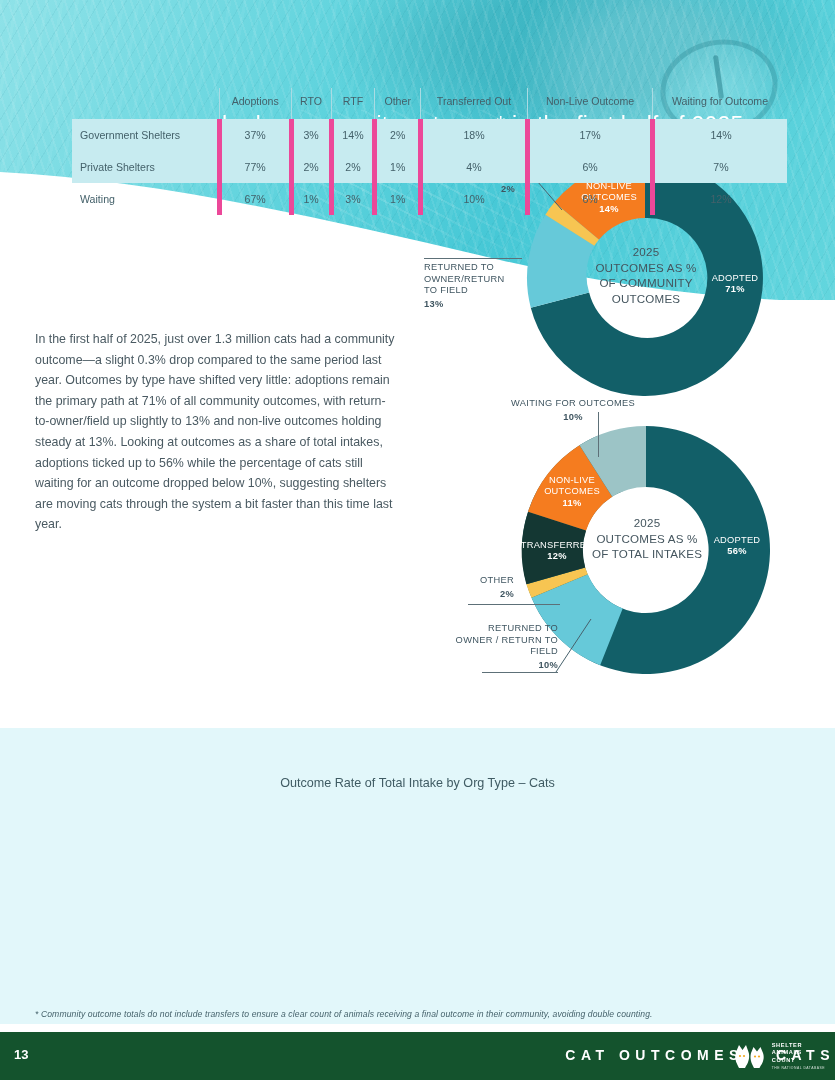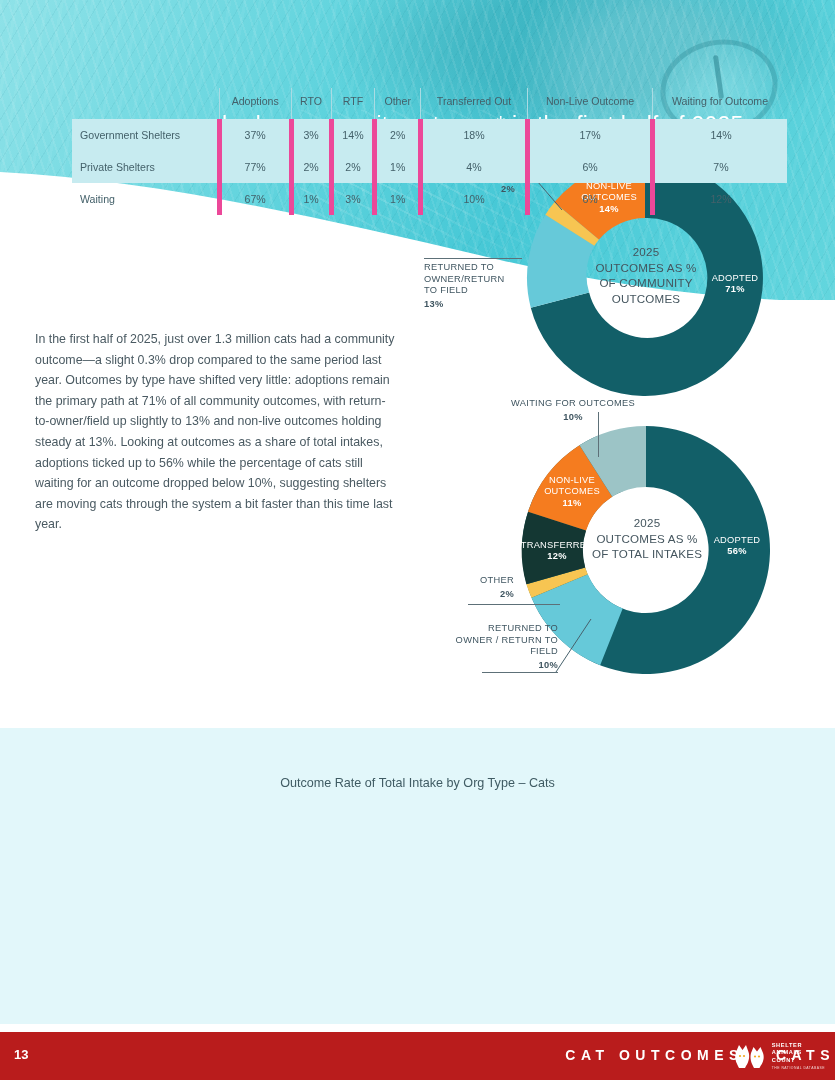--- a/index.html
+++ b/index.html
@@ -122,21 +122,21 @@
   table.data tbody tr.alt { background:#c7ebf0; }
 
   .footnote {
     position:absolute; left:35px; top:1009px; width:770px;
     font-size:8.6px; font-style:italic; color:#46636c; letter-spacing:.1px;
   }
 
   
   .footer {
     position:absolute; left:0; top:1032px; width:835px; height:48px;
-    background:#b91c1c;
+    background:#14532d;
   }
   .pagenum {
     position:absolute; left:14px; top:15px; font-size:13px;
     font-weight:700; color:#ffffff;
   }
   .footer-title {
     position:absolute; left:0; top:15px; width:835px; text-align:right;
     font-size:14px; font-weight:700; color:#ffffff; letter-spacing:5.5px;
   }
   .brand { position:absolute; right:10px; top:9px; height:30px; display:flex; align-items:center; gap:5px; }
@@ -315,20 +315,21 @@
         <td>1%</td>
         <td>3%</td>
         <td>1%</td>
         <td>10%</td>
         <td>6%</td>
         <td>12%</td>
       </tr>
     </tbody>
   </table>
 
+  <div class="footnote">* Community outcome totals do not include transfers to ensure a clear count of animals receiving a final outcome in their community, avoiding double counting.</div>
 
   <div class="footer">
     <div class="pagenum">13</div>
     <div class="footer-title">CAT OUTCOMES – CATS</div>
     <div class="brand">
       <svg width="34" height="26" viewBox="0 0 34 26">
         <path fill="#ffffff" d="M3,9 L6,2 L9.5,7 L13,2 L15.5,9 C17,13 16,19 13,23 L12,25 L6,25 L4.5,22 C2,18 1.8,13 3,9 Z"></path>
         <path fill="#ffffff" d="M18,10 L20.5,4 L24,8.5 L27.5,4 L30,10 C31.5,14 30.5,19 27.5,23 L26.5,25 L21,25 L19.5,22 C17.5,18 17,14 18,10 Z"></path>
         <circle cx="7" cy="13" r="1.1" fill="#f2a922"></circle>
         <circle cx="11" cy="13" r="1.1" fill="#f2a922"></circle>

